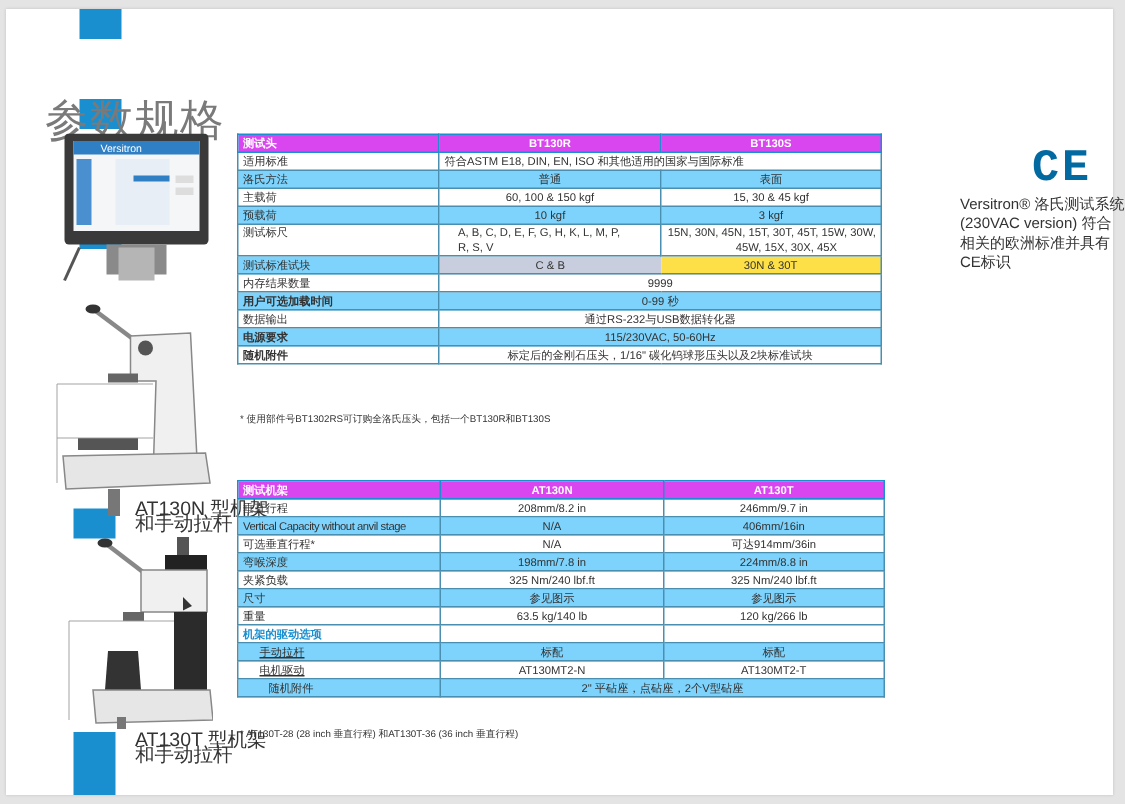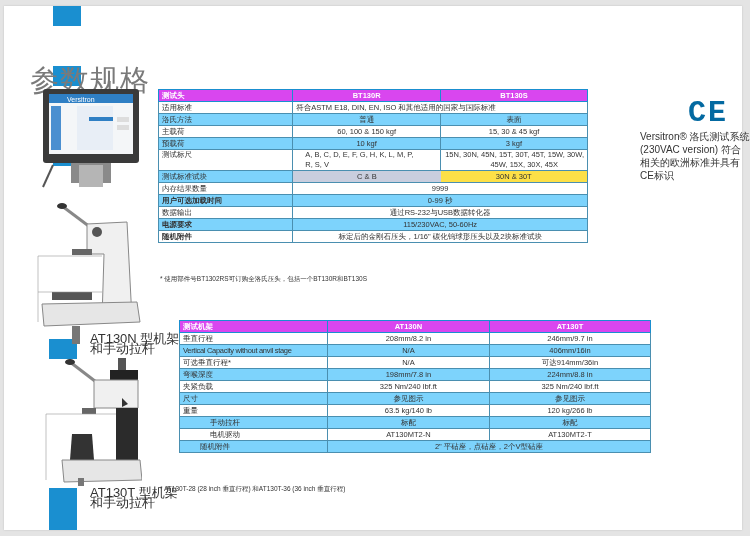--- a/index.html
+++ b/index.html
@@ -40,21 +40,21 @@
     white-space:nowrap;
   }
   table.spec th {
     background:#d946ef; color:#ffffff; font-weight:bold; text-align:center;
     border-color:#1a8fd0;
   }
   table.spec th.lead { text-align:left; }
   table.spec tr.shade td { background:#7dd3fc; }
   table.spec td.c { text-align:center; }
   table.spec td.l { text-align:left; }
-  table.spec td.indent1 { padding-left:30px; }
+  table.spec td.indent1 { padding-left:14px;text-decoration:underline; }
   table.spec td.indent2 { padding-left:20px; }
   table.spec td.section { color:#1a8fd0; font-weight:bold; }
   .note {
     position:absolute; font-size:6.5px; color:#333;
   }
   .ce {
     position:absolute; left:684px; top:90px; font-size:30px; font-weight:bold;
     color:#0369a1; letter-spacing:2px; font-family:Liberation Mono, monospace;
   }
   .ce-text {
@@ -198,21 +198,21 @@
       <td colspan="2" class="c">115/230VAC, 50-60Hz</td>
     </tr>
     <tr>
       <td style="font-weight:bold;">随机附件</td>
       <td colspan="2" class="c">标定后的金刚石压头，1/16" 碳化钨球形压头以及2块标准试块</td>
     </tr>
   </tbody>
     </table>
   <div class="note" style="left:156px; top:269px;">* 使用部件号BT1302RS可订购全洛氏压头，包括一个BT130R和BT130S</div>
 
-  <table class="spec" style="left:154px; top:314px; width:472px;margin-left:21px;">
+  <table class="spec" style="left:154px; top:314px; width:432px;">
     <colgroup>
         <col style="width:135px">
         <col style="width:148px">
         <col style="width:147px">
       </colgroup>
     <tbody>
         <tr>
       <th class="lead">测试机架</th>
       <th>AT130N</th>
       <th>AT130T</th>
@@ -245,20 +245,25 @@
     <tr class="shade">
       <td>尺寸</td>
       <td class="c">参见图示</td>
       <td class="c">参见图示</td>
     </tr>
     <tr>
       <td>重量</td>
       <td class="c">63.5 kg/140 lb</td>
       <td class="c">120 kg/266 lb</td>
     </tr>
+    <tr>
+      <td class="section">机架的驱动选项</td>
+      <td class="c"></td>
+      <td class="c"></td>
+    </tr>
     <tr class="shade">
       <td class="indent1">手动拉杆</td>
       <td class="c">标配</td>
       <td class="c">标配</td>
     </tr>
     <tr>
       <td class="indent1">电机驱动</td>
       <td class="c">AT130MT2-N</td>
       <td class="c">AT130MT2-T</td>
     </tr>

